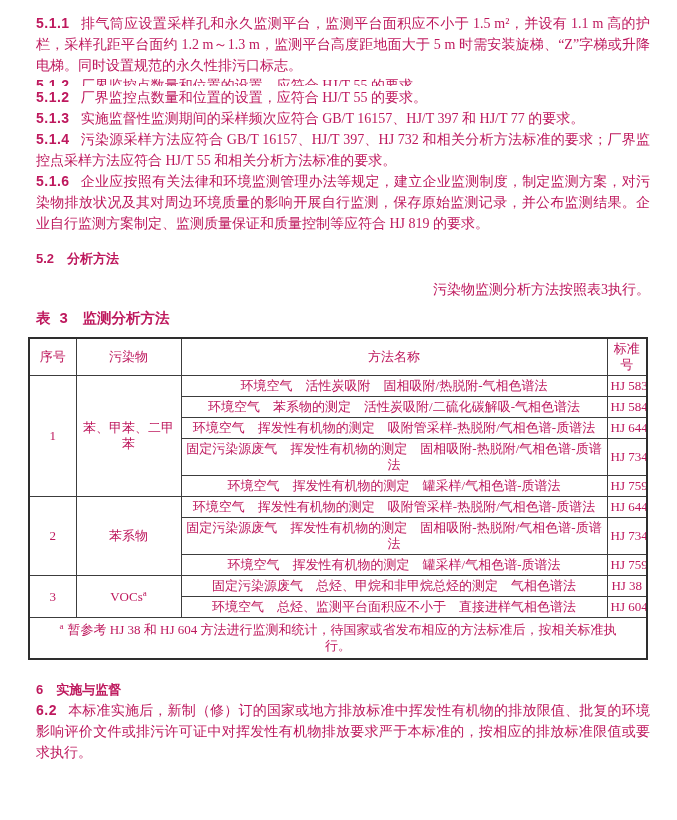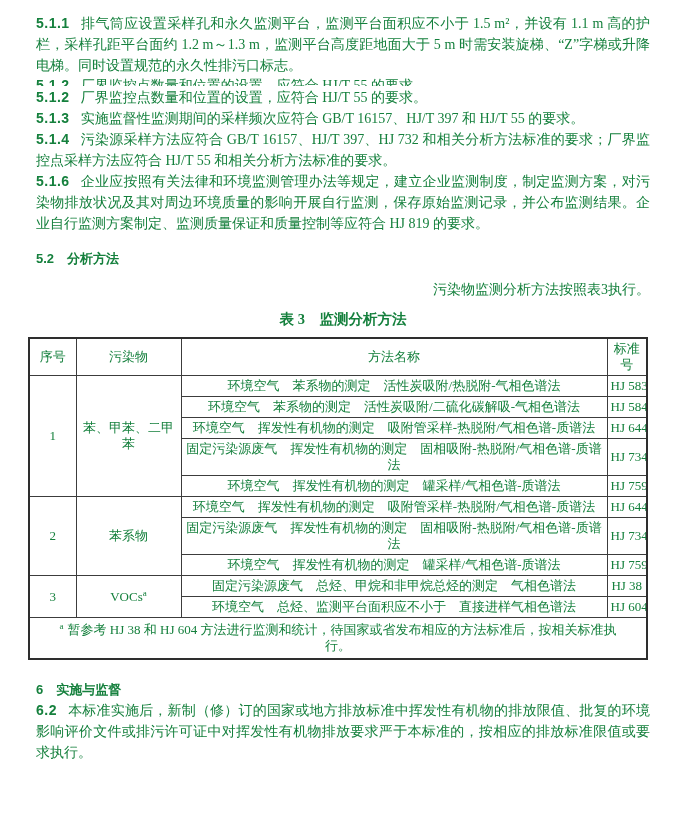--- a/index.html
+++ b/index.html
@@ -1,41 +1,41 @@
 <!DOCTYPE html>
 <html lang="zh"><head>
 <meta charset="utf-8">
 <style>
   html,body{margin:0;padding:0;background:#fff;}
   body{width:677px;height:820px;overflow:hidden;}
   .page{
     box-sizing:border-box;width:677px;height:820px;
     padding:13px 27px 0 36px;
     font-family:"Liberation Serif","DejaVu Serif",serif;
-    font-size:14px;line-height:21px;color:#15803d;
+    font-size:14px;line-height:21px;color:#be185d;
     background:#fff;
   }
   p.clause{margin:0;text-align:justify;}
   .cnum{
     font-family:"Liberation Sans","DejaVu Sans",sans-serif;
     font-weight:700;margin-right:11px;letter-spacing:.5px;white-space:nowrap;
   }
   
   .ghost{height:9px;overflow:hidden;margin:1px 0 1px 0;}
   .ghost .inner{display:block;margin-top:-2px;}
   .sec{
     margin:14px 0 0 0;font-size:13px;font-weight:700;
     font-family:"Liberation Sans","DejaVu Sans",sans-serif;line-height:21px;
   }
   .sec .snum{margin-right:13px;}
   .sec6{margin-top:19px;}
   .intro{margin:10px 0 0 0;text-indent:2em;text-align:right;}
   .tcaption{
-    margin:9px 0 7px 0;text-align:center;font-weight:700;font-size:14.5px;
-    font-family:Liberation Serif, serif;line-height:21px;
+    margin:9px 0 7px 0;text-align:left;font-weight:700;font-size:14.5px;
+    font-family:Liberation Mono, monospace;line-height:21px;
   }
   table.methods{
     border-collapse:collapse;table-layout:fixed;
     width:558px;margin-left:-8px;
     border:2px solid #2e2e2e;
   }
   table.methods th,table.methods td{
     border:1px solid #3c3c3c;
     font-size:13px;line-height:16px;padding:2px 3px;
     text-align:center;vertical-align:middle;
@@ -57,21 +57,21 @@
 <div class="page">
 
   <p class="clause"><span class="cnum">5.1.1</span><span class="ctext">排气筒应设置采样孔和永久监测平台，监测平台面积应不小于 1.5 m²，并设有 1.1 m 高的护栏，采样孔距平台面约 1.2 m～1.3 m，监测平台高度距地面大于 5 m 时需安装旋梯、“Z”字梯或升降电梯。同时设置规范的永久性排污口标志。</span></p>
 
   <div class="ghost">
     <span class="inner"><span class="cnum">5.1.2</span><span class="ctext">厂界监控点数量和位置的设置，应符合 HJ/T 55 的要求。</span></span>
   </div>
 
   <p class="clause"><span class="cnum">5.1.2</span><span class="ctext">厂界监控点数量和位置的设置，应符合 HJ/T 55 的要求。</span></p>
 
-  <p class="clause"><span class="cnum">5.1.3</span><span class="ctext">实施监督性监测期间的采样频次应符合 GB/T 16157、HJ/T 397 和 HJ/T 55 的要求。</span></p>
+  <p class="clause"><span class="cnum">5.1.3</span><span class="ctext">实施监督性监测期间的采样频次应符合 GB/T 16157、HJ/T 397 和 HJ/T 77 的要求。</span></p>
 
   <p class="clause"><span class="cnum">5.1.4</span><span class="ctext">污染源采样方法应符合 GB/T 16157、HJ/T 397、HJ 732 和相关分析方法标准的要求；厂界监控点采样方法应符合 HJ/T 55 和相关分析方法标准的要求。</span></p>
 
 
   <p class="clause"><span class="cnum">5.1.6</span><span class="ctext">企业应按照有关法律和环境监测管理办法等规定，建立企业监测制度，制定监测方案，对污染物排放状况及其对周边环境质量的影响开展自行监测，保存原始监测记录，并公布监测结果。企业自行监测方案制定、监测质量保证和质量控制等应符合 HJ 819 的要求。</span></p>
 
   <h2 class="sec"><span class="snum">5.2</span><span>分析方法</span></h2>
 
   <p class="intro">污染物监测分析方法按照表3执行。</p>
 
@@ -89,21 +89,21 @@
         <th>序号</th>
         <th>污染物</th>
         <th>方法名称</th>
         <th>标准号</th>
       </tr>
     </thead>
     <tbody>
       <tr>
         <td rowspan="5">1</td>
         <td rowspan="5"><span>苯、甲苯、二甲苯</span><sup class="mark"></sup></td>
-        <td class="method">环境空气　苯系物的测定　活性炭吸附/热脱附-气相色谱法</td>
+        <td class="method">环境空气　活性炭吸附　固相吸附/热脱附-气相色谱法</td>
         <td class="std">HJ 583</td>
       </tr>
       <tr>
         <td class="method">环境空气　苯系物的测定　活性炭吸附/二硫化碳解吸-气相色谱法</td>
         <td class="std">HJ 584</td>
       </tr>
       <tr>
         <td class="method">环境空气　挥发性有机物的测定　吸附管采样-热脱附/气相色谱-质谱法</td>
         <td class="std">HJ 644</td>
       </tr>

